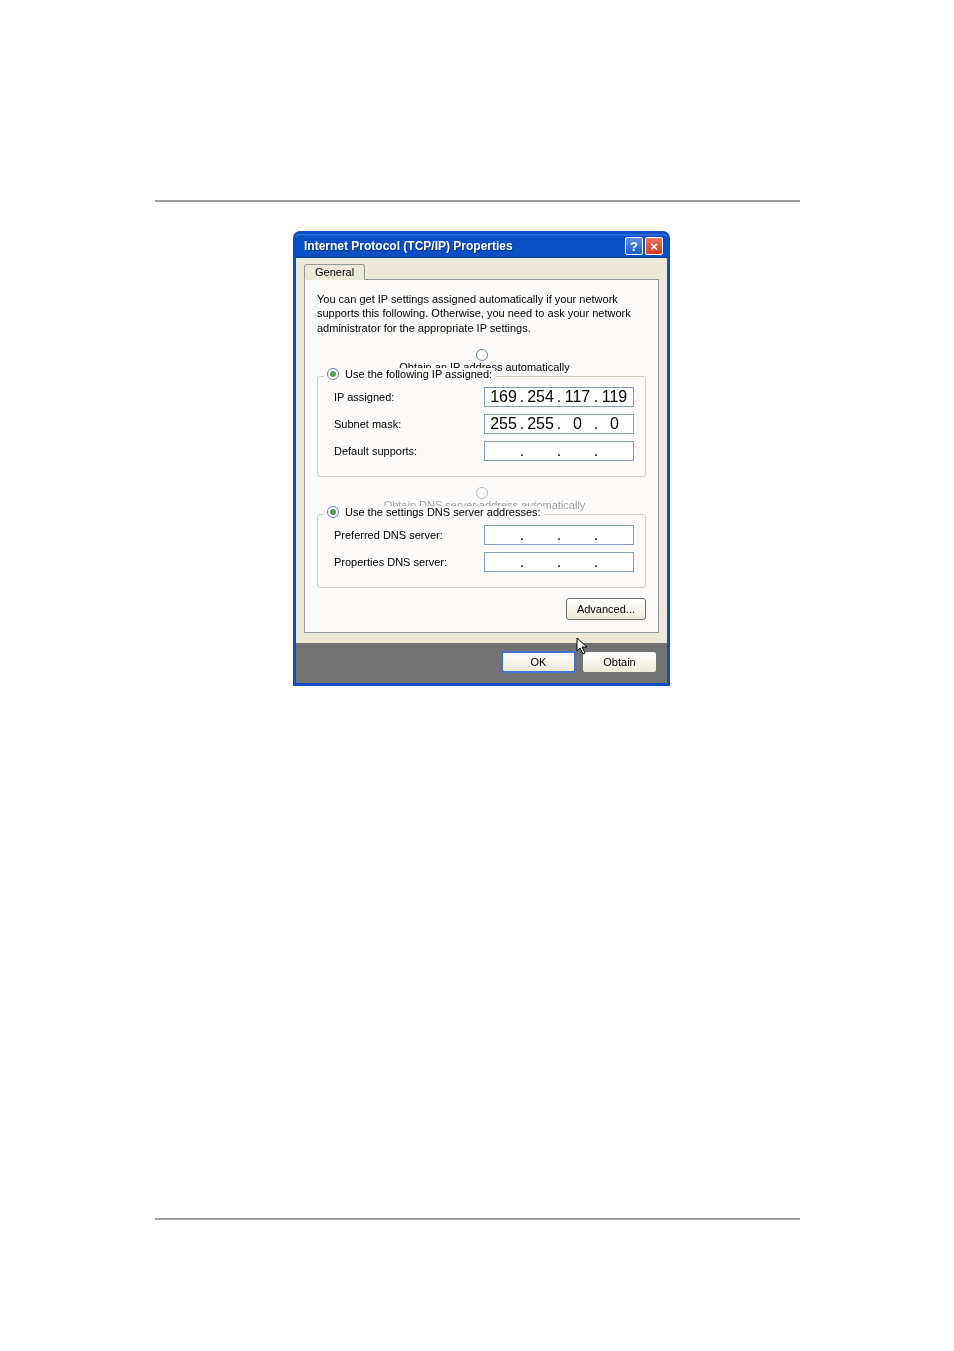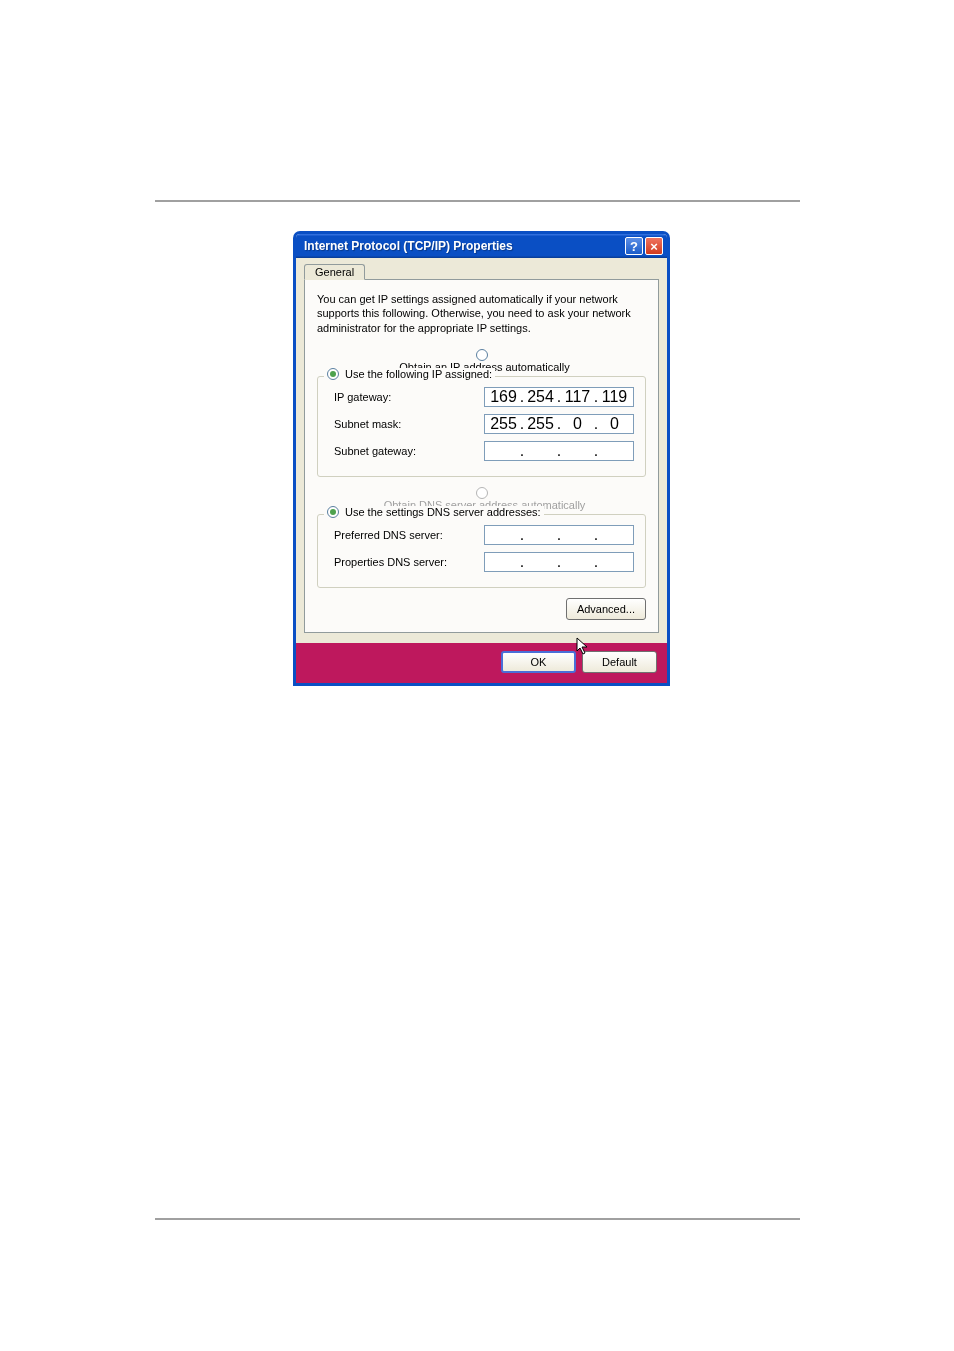--- a/index.html
+++ b/index.html
@@ -215,21 +215,21 @@
       padding: 0 10px;
     }
     .btn.default {
       border: 2px solid #4a6fd8;
     }
     .dialog-footer {
       display: flex;
       justify-content: flex-end;
       gap: 6px;
       padding: 8px 10px 10px 10px;
-      background: #be185d;
+      background: #737373;
     }
     .cursor {
       position: absolute;
       left: 576px;
       top: 637px;
       width: 14px;
       height: 20px;
       pointer-events: none;
       z-index: 100;
     }
@@ -269,21 +269,21 @@
         <span class="radio-label">Obtain an IP address automatically</span>
       </div>
 
       <div class="fieldset">
         <div class="fieldset-legend-row">
           <span class="radio selected"></span>
           <span class="radio-label">Use the following IP assigned:</span>
         </div>
 
         <div class="field-row">
-          <span class="field-label">IP gateway:</span>
+          <span class="field-label">IP assigned:</span>
           <div class="ip-input">
             <span class="ip-segment">169</span>
             <span class="ip-dot">.</span>
             <span class="ip-segment">254</span>
             <span class="ip-dot">.</span>
             <span class="ip-segment">117</span>
             <span class="ip-dot">.</span>
             <span class="ip-segment">119</span>
           </div>
         </div>
@@ -295,21 +295,21 @@
             <span class="ip-dot">.</span>
             <span class="ip-segment">255</span>
             <span class="ip-dot">.</span>
             <span class="ip-segment">0</span>
             <span class="ip-dot">.</span>
             <span class="ip-segment">0</span>
           </div>
         </div>
 
         <div class="field-row">
-          <span class="field-label">Subnet gateway:</span>
+          <span class="field-label">Default supports:</span>
           <div class="ip-input">
             <span class="ip-segment"></span>
             <span class="ip-dot">.</span>
             <span class="ip-segment"></span>
             <span class="ip-dot">.</span>
             <span class="ip-segment"></span>
             <span class="ip-dot">.</span>
             <span class="ip-segment"></span>
           </div>
         </div>
@@ -355,20 +355,20 @@
 
       <div class="bottom-buttons">
         <button class="btn">Advanced...</button>
       </div>
 
     </div>
   </div>
 
   <div class="dialog-footer">
     <button class="btn default">OK</button>
-    <button class="btn">Default</button>
+    <button class="btn">Obtain</button>
   </div>
 
 </div>
 
 <svg class="cursor" viewBox="0 0 14 20">
   <path d="M1 1 L1 14 L4 11 L7 17 L9 16 L6 10 L11 10 Z" fill="#fff" stroke="#000" stroke-width="1"></path>
 </svg>
 
 </body></html>

